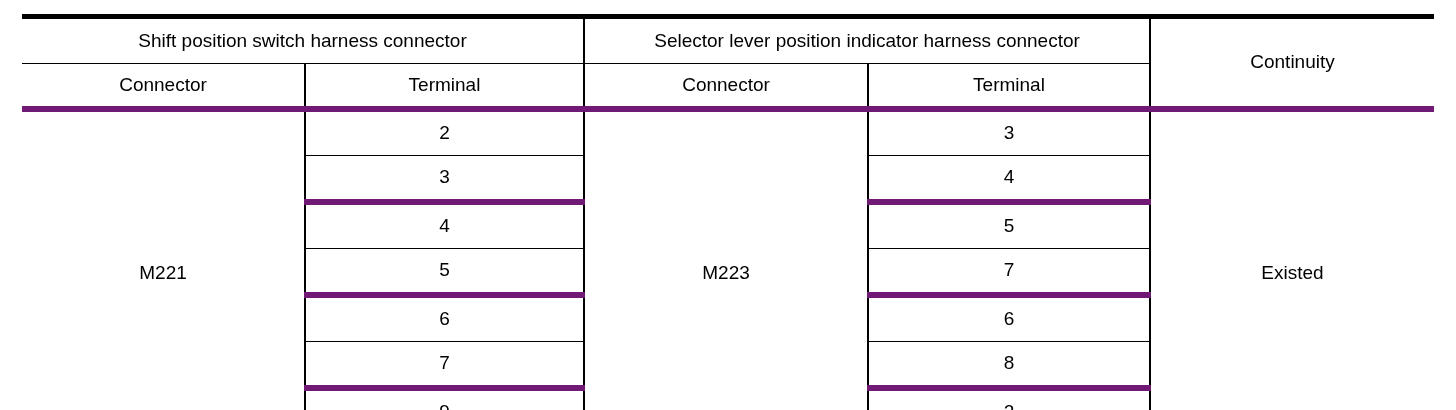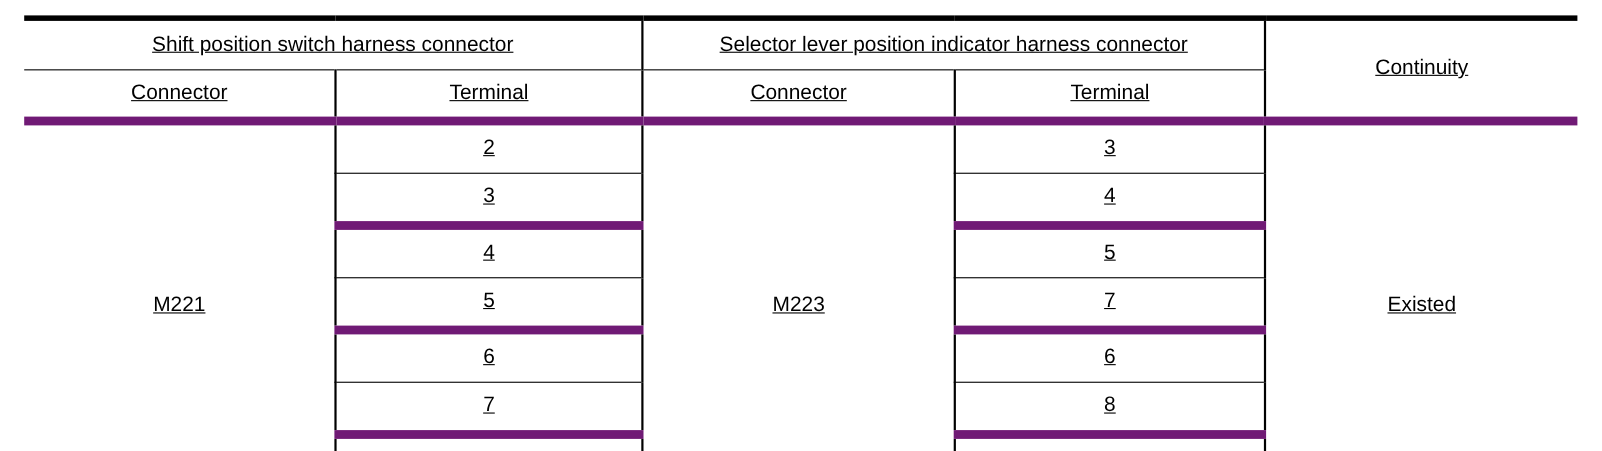--- a/index.html
+++ b/index.html
@@ -14,21 +14,20 @@
     color: #000000;
     overflow: hidden;
   }
 
   #table-wrap {
     position: absolute;
     left: 22px;
     top: 14px;
     width: 1412px;
     height: 386px;
-    text-decoration: underline;
   }
 
   table.continuity-table {
     border-collapse: collapse;
     table-layout: fixed;
     width: 1412px;
     height: 386px;
     font-size: 19px;
     color: #000000;
   }
@@ -48,21 +47,21 @@
   col.c-conn2 { width: 284px; }
   col.c-term2 { width: 282px; }
   col.c-cont  { width: 284px; }
 
   
   .vr-right { border-right: 2px solid #000000; }
 
   
   .hr-top-thick    { border-top: 5px solid #000000; }
   .hr-bottom-thick { border-bottom: 5px solid #000000; }
-  .hr-bottom-mid   { border-bottom: 8px solid #701a75; }
+  .hr-bottom-mid   { border-bottom: 6px solid #701a75; }
   .hr-bottom-thin  { border-bottom: 1.5px solid #000000; }
 
   tr.header-group th { height: 44px; }
   tr.header-sub th   { height: 42px; }
   tr.data-row td     { height: 43px; }
 </style>
 </head>
 <body>
 
 <div id="table-wrap">

